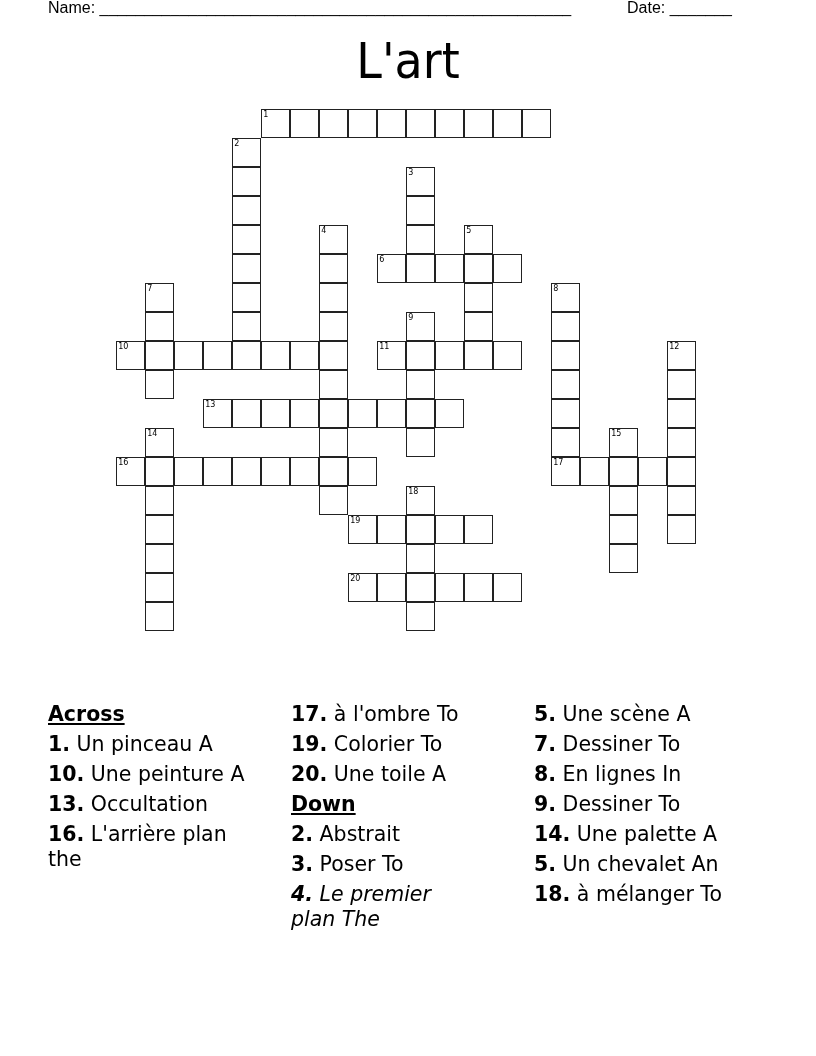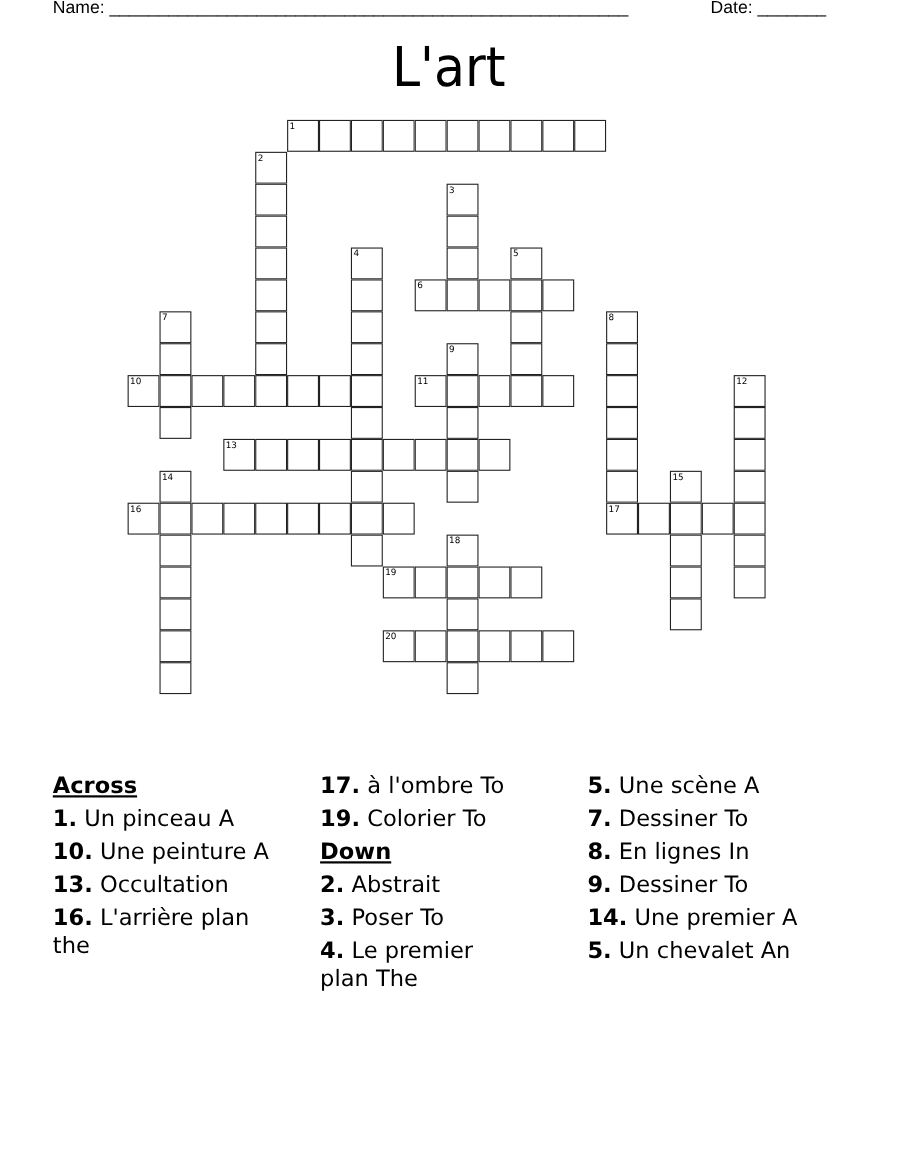--- a/index.html
+++ b/index.html
@@ -1,19 +1,19 @@
 <!DOCTYPE html>
 <html><head>
   <meta charset="utf-8">
   <style>
     html, body { margin: 0; padding: 0; background: #ffffff; }
     body { width: 816px; height: 1056px; position: relative; overflow: hidden; font-family: "DejaVu Sans", sans-serif; color: #000; }
     .header { position: absolute; top: 0; left: 0; width: 769px; height: 20px; font-family: "Liberation Sans", sans-serif; font-size: 16px; }
     .name-label { position: absolute; left: 48px; top: -1px; }
-    .date-label { position: absolute; left: 646px; top: -1px; }
+    .date-label { position: absolute; left: 627px; top: -1px; }
     .title { position: absolute; top: 32px; left: 0; width: 816px; text-align: center; font-family: "DejaVu Sans", sans-serif; font-size: 50px; font-weight: normal; letter-spacing: 0px; transform: scaleX(0.92); transform-origin: center; }
     .grid { position: absolute; left: 0; top: 0; width: 816px; height: 680px; }
     .cell { position: absolute; width: 29px; height: 29px; box-sizing: border-box; border: 1.5px solid #222; background: #fff; margin-left: -0.75px; margin-top: -0.75px; }
     .cell .num { position: absolute; left: 1px; top: 0px; font-family: "DejaVu Sans", sans-serif; font-size: 8px; line-height: 9px; color: #000; }
     .clues { position: absolute; top: 702px; left: 0; width: 816px; font-family: "DejaVu Sans", sans-serif; font-size: 20.5px; line-height: 30px; }
     .col { position: absolute; top: 0; width: 240px; }
     .col1 { left: 48px; }
     .col2 { left: 291px; }
     .col3 { left: 534px; }
     .clue { display: block; line-height: 25px; margin-bottom: 5px; }
@@ -190,26 +190,28 @@
   <div class="col col1">
     <span class="section-head">Across</span>
     <span class="clue"><b>1.</b> <span>Un pinceau A</span></span>
     <span class="clue"><b>10.</b> <span>Une peinture A</span></span>
     <span class="clue"><b>13.</b> <span>Occultation</span></span>
     <span class="clue" style="width:210px;"><b>16.</b> <span>L'arrière plan the</span></span>
   </div>
   <div class="col col2">
     <span class="clue"><b>17.</b> <span>à l'ombre To</span></span>
     <span class="clue"><b>19.</b> <span>Colorier To</span></span>
+    <span class="clue"><b>20.</b> <span>Une toile A</span></span>
     <span class="section-head">Down</span>
     <span class="clue"><b>2.</b> <span>Abstrait</span></span>
     <span class="clue"><b>3.</b> <span>Poser To</span></span>
-    <span class="clue" style="width:175px;"><b>4.</b> <span>Le premier plan The</span></span>
+    <span class="clue" style="width:175px;font-style:italic;"><b>4.</b> <span>Le premier plan The</span></span>
   </div>
   <div class="col col3">
     <span class="clue"><b>5.</b> <span>Une scène A</span></span>
     <span class="clue"><b>7.</b> <span>Dessiner To</span></span>
     <span class="clue"><b>8.</b> <span>En lignes In</span></span>
     <span class="clue"><b>9.</b> <span>Dessiner To</span></span>
-    <span class="clue"><b>14.</b> <span>Une premier A</span></span>
+    <span class="clue"><b>14.</b> <span>Une palette A</span></span>
     <span class="clue"><b>5.</b> <span>Un chevalet An</span></span>
+    <span class="clue"><b>18.</b> <span>à mélanger To</span></span>
   </div>
 </div>
 
 </body></html>

